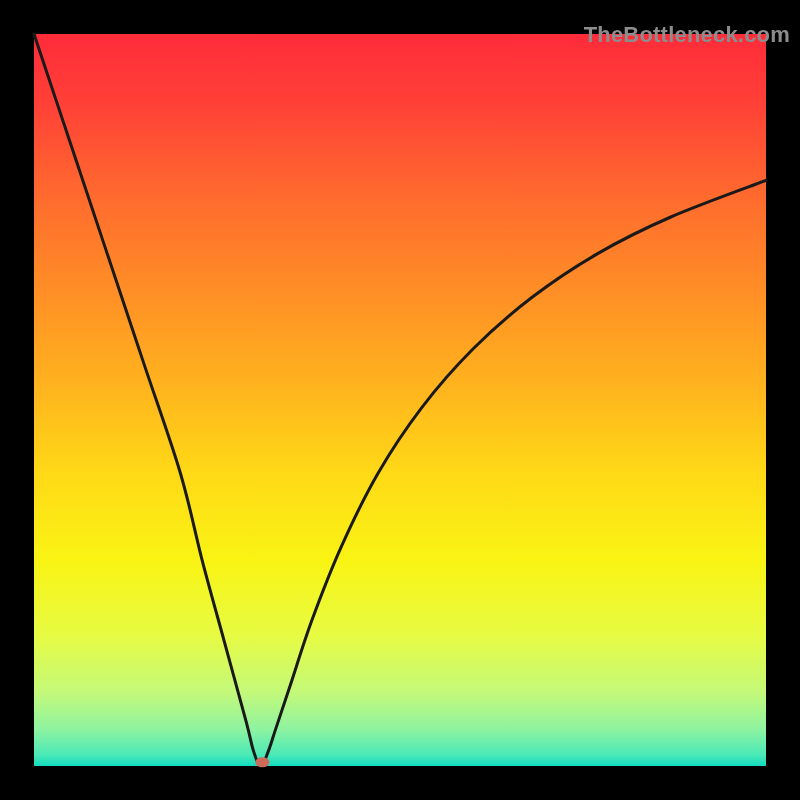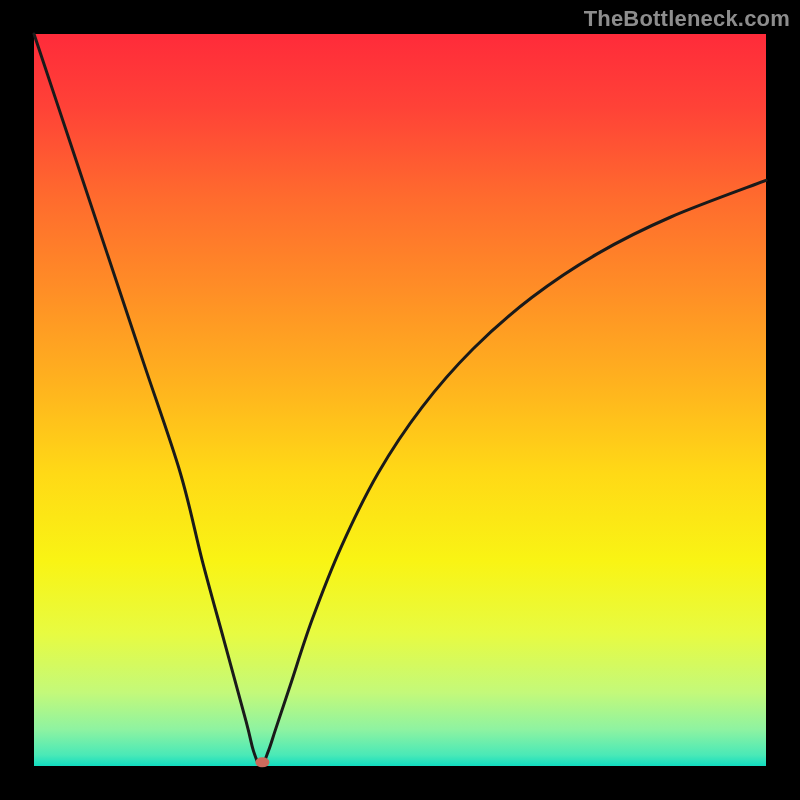--- a/index.html
+++ b/index.html
@@ -12,21 +12,21 @@
     overflow: hidden;
   }
   .frame {
     position: relative;
     width: 800px;
     height: 800px;
     background: #000;
   }
   .watermark {
     position: absolute;
-    top: 6px;
+    top: 22px;
     right: 10px;
     color: #8d8d8d;
     font-size: 22px;
     font-weight: 600;
     letter-spacing: 0.2px;
     z-index: 10;
   }
   svg.chart {
     position: absolute;
     top: 0;

